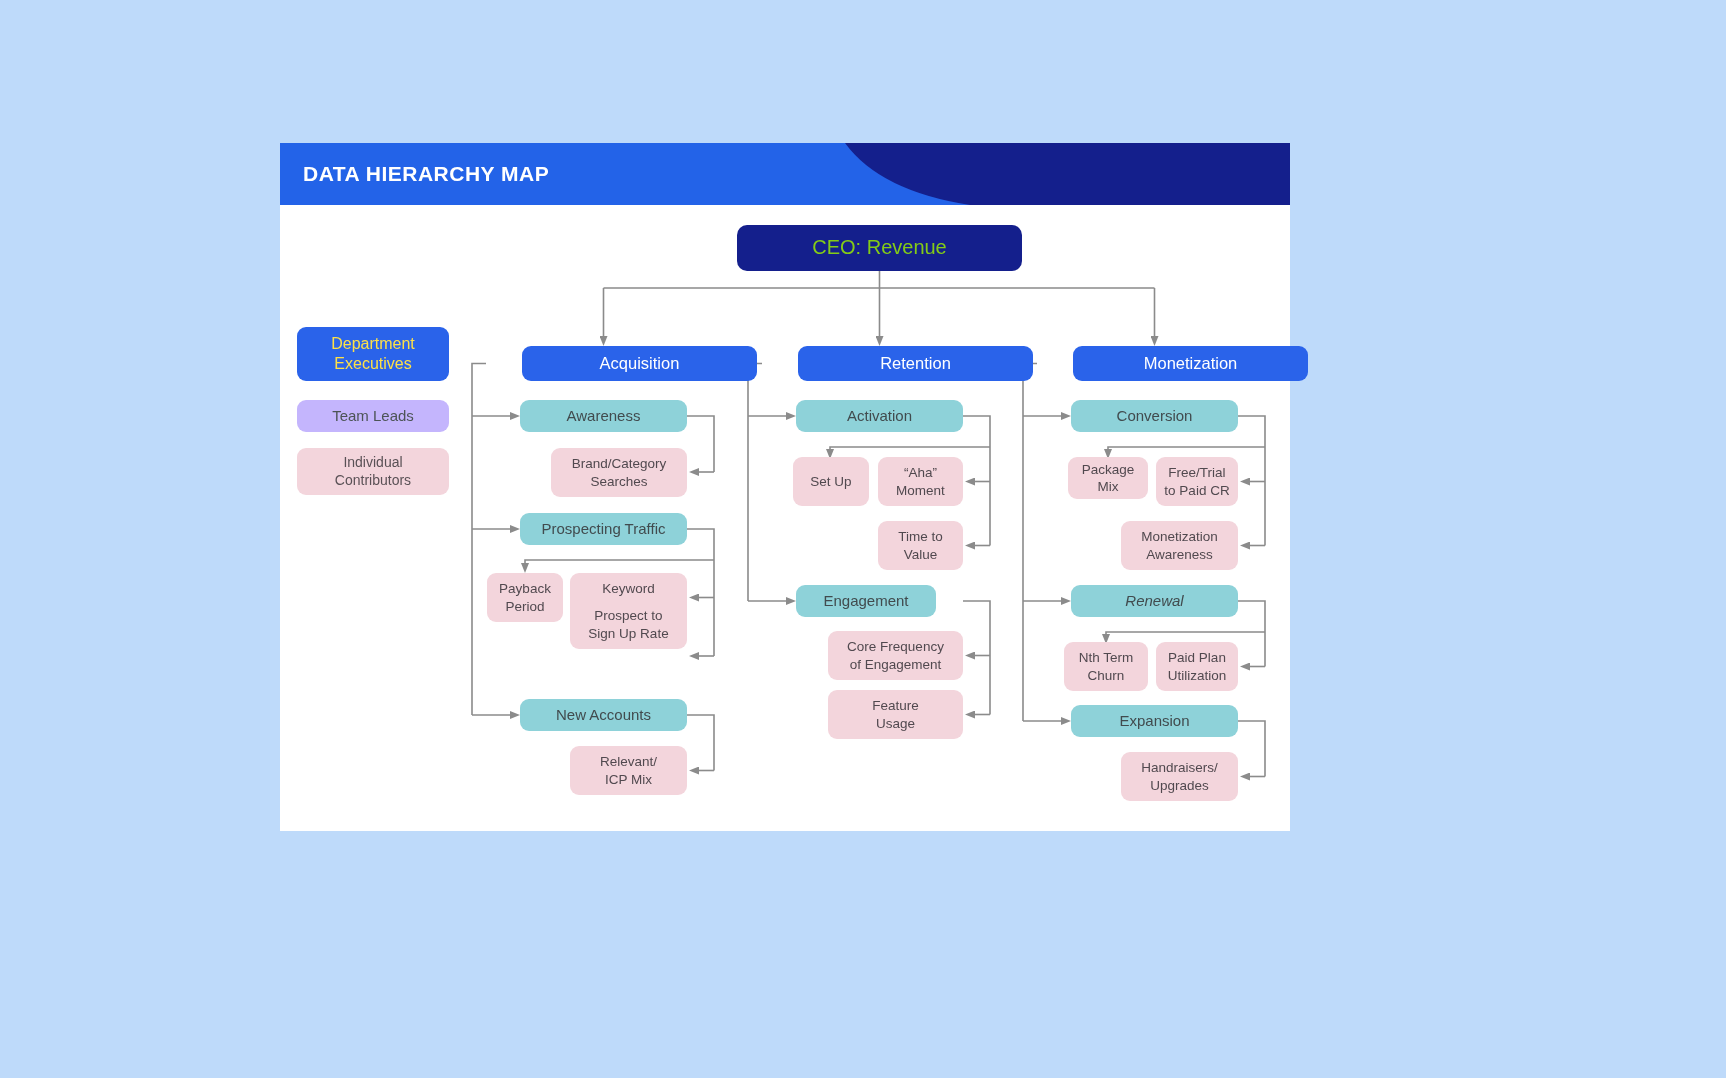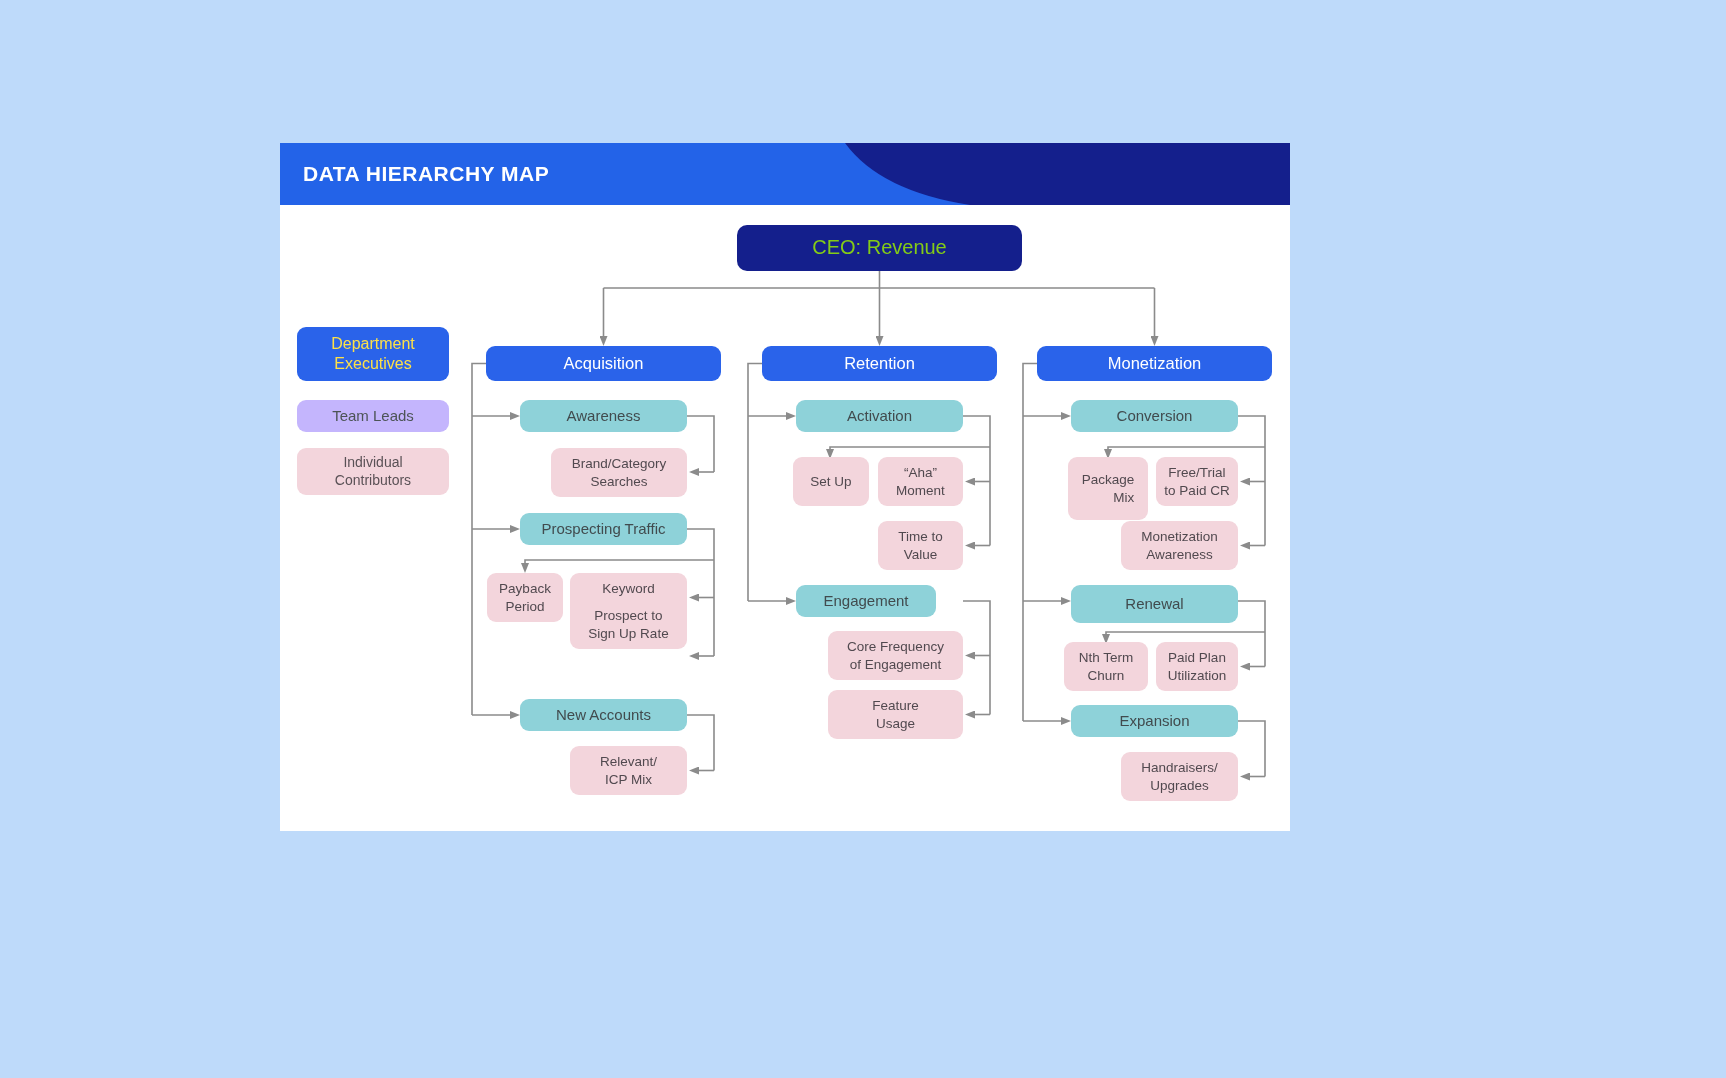--- a/index.html
+++ b/index.html
@@ -21,21 +21,21 @@
     position:absolute; left:23px; top:0; height:62px;
     display:flex; align-items:center;
     color:#ffffff; font-size:21px; font-weight:bold; letter-spacing:.5px;
   }
   .node {
     position:absolute; display:flex; align-items:center; justify-content:center;
     text-align:center; white-space:pre-line; line-height:1.28;
     border-radius:9px; box-sizing:border-box;
   }
   .navy  { background:#141f8c; color:#84cc16; font-size:20px; border-radius:10px; }
-  .blue  { background:#2a63ea; color:#ffffff; font-size:16.5px; }
+  .blue  { background:#2a63ea; color:#ffffff; font-size:16.5px;margin-left:36px; }
   .teal  { background:#8ed2d9; color:#414b4e; font-size:15px; }
   .pink  { background:#f3d5dc; color:#51494f; font-size:13.5px; }
   .lg-blue { background:#2a63ea; color:#fde047; font-size:16px; }
   .lg-teal { background:#c4b5fd; color:#4c5456; font-size:15px; }
   .lg-pink { background:#f3d5dc; color:#5a5156; font-size:14px; }
   .wires { position:absolute; left:0; top:0; pointer-events:none; }
 </style>
 </head>
 <body>
 
@@ -142,27 +142,27 @@
   <div class="node pink" style="left:878px;top:521px;width:85px;height:49px;">Time to
 Value</div>
   <div class="node teal" style="left:796px;top:585px;width:140px;height:32px;">Engagement</div>
   <div class="node pink" style="left:828px;top:631px;width:135px;height:49px;">Core Frequency
 of Engagement</div>
   <div class="node pink" style="left:828px;top:690px;width:135px;height:49px;">Feature
 Usage</div>
 
   <div class="node blue" style="left:1037px;top:346px;width:235px;height:35px;">Monetization</div>
   <div class="node teal" style="left:1071px;top:400px;width:167px;height:32px;">Conversion</div>
-  <div class="node pink" style="left:1068px;top:457px;width:80px;height:63px;text-align:right;">Package
+  <div class="node pink" style="left:1068px;top:457px;width:80px;height:42px;">Package
 Mix</div>
   <div class="node pink" style="left:1156px;top:457px;width:82px;height:49px;">Free/Trial
 to Paid CR</div>
   <div class="node pink" style="left:1121px;top:521px;width:117px;height:49px;">Monetization
 Awareness</div>
-  <div class="node teal" style="left:1071px;top:585px;width:167px;height:38px;">Renewal</div>
+  <div class="node teal" style="left:1071px;top:585px;width:167px;height:32px;font-style:italic;">Renewal</div>
   <div class="node pink" style="left:1064px;top:642px;width:84px;height:49px;">Nth Term
 Churn</div>
   <div class="node pink" style="left:1156px;top:642px;width:82px;height:49px;">Paid Plan
 Utilization</div>
   <div class="node teal" style="left:1071px;top:705px;width:167px;height:32px;">Expansion</div>
   <div class="node pink" style="left:1121px;top:752px;width:117px;height:49px;">Handraisers/
 Upgrades</div>
 
 </div>
 

